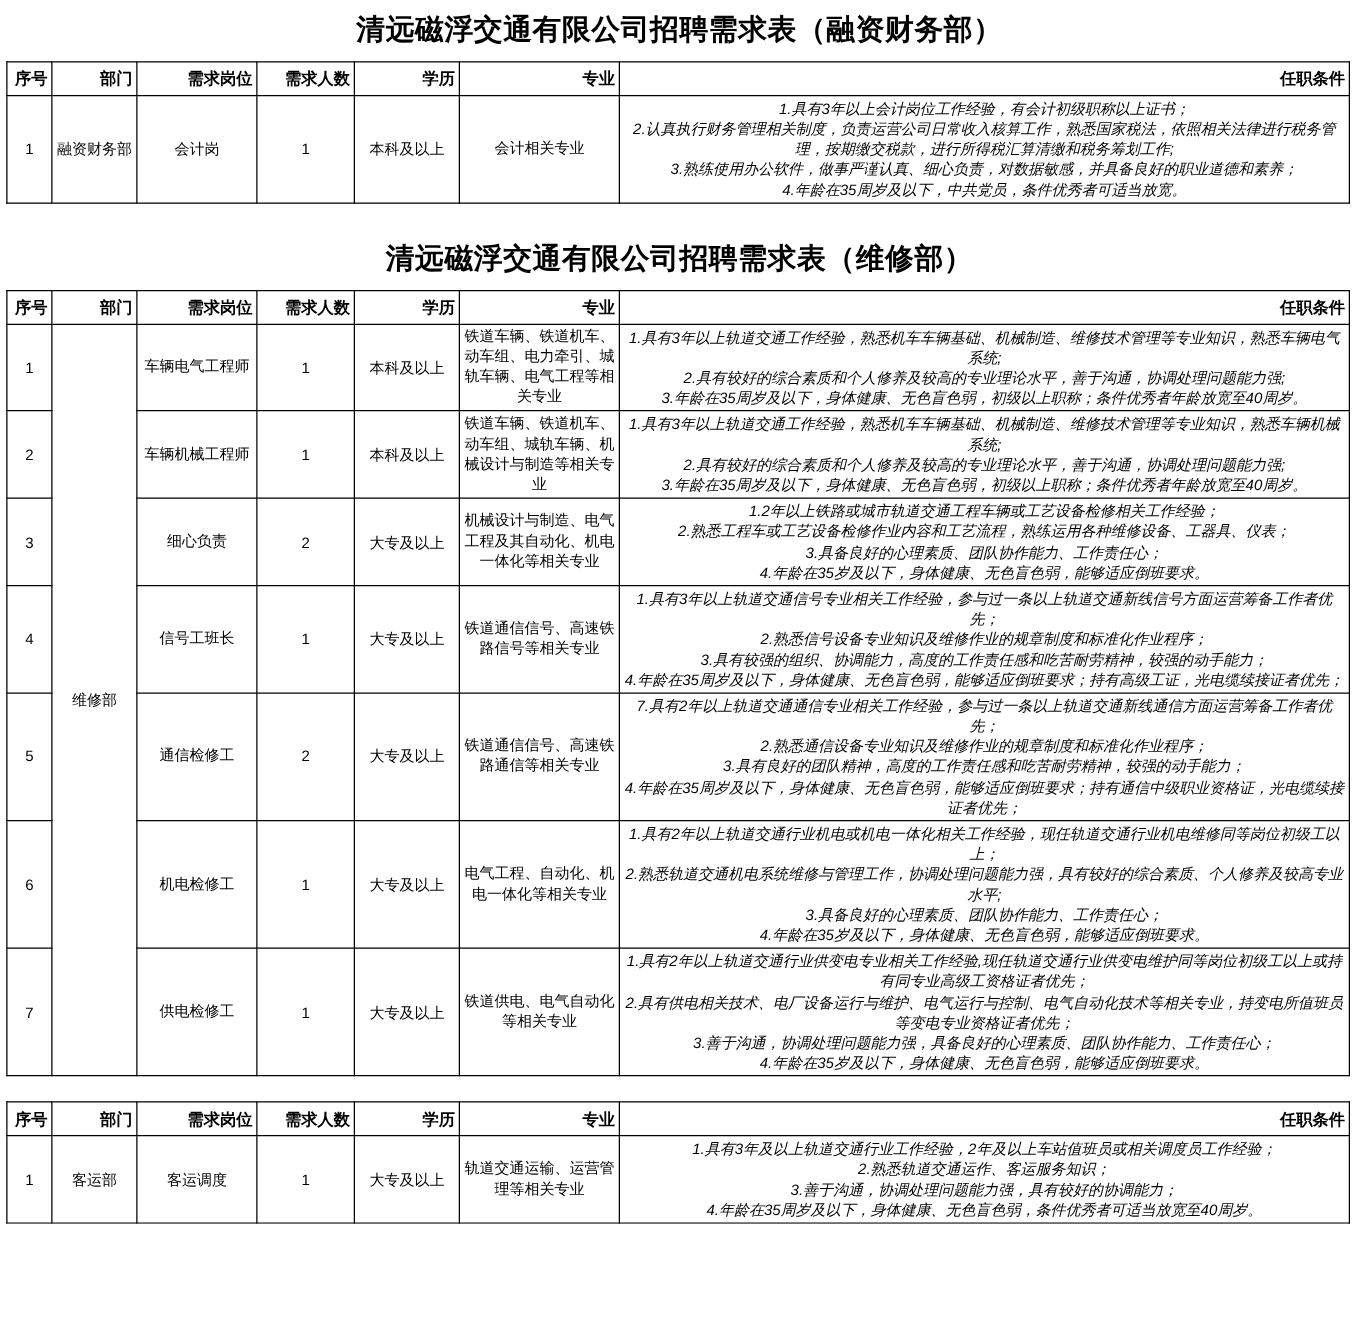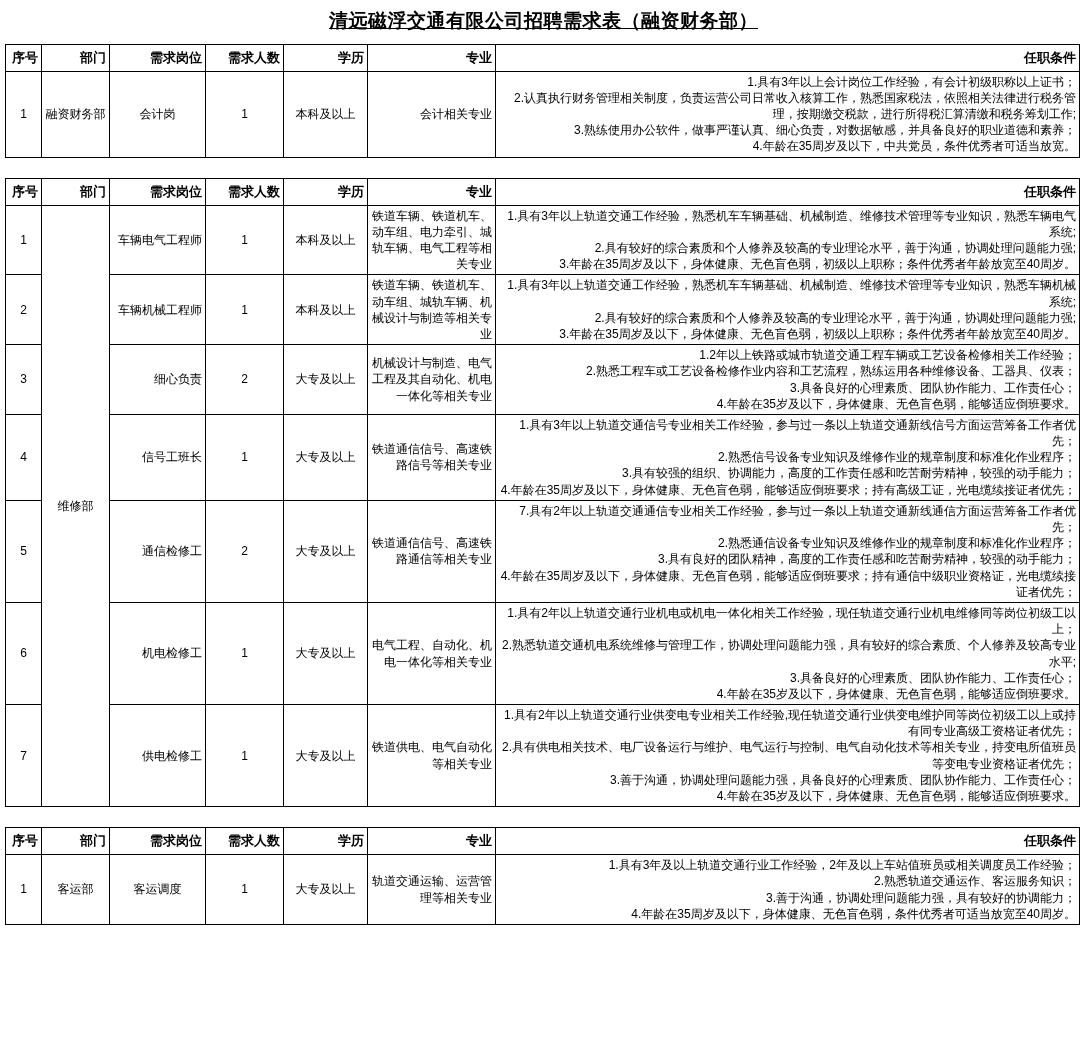--- a/index.html
+++ b/index.html
@@ -17,26 +17,25 @@
     width: 1085px;
     box-sizing: border-box;
     padding: 0;
   }
   .section {
     width: 1085px;
     box-sizing: border-box;
   }
   .section-title {
     text-align: center;
-    font-size: 19px;
+    font-size: 23px;
     font-weight: bold;
     letter-spacing: 0.5px;
     padding: 9px 0 10px 2px;
     line-height: 1.3;
-    text-decoration: underline;
   }
   table.sheet {
     border-collapse: collapse;
     table-layout: fixed;
     width: 1075px;
     margin: 0 5px;
   }
   table.sheet td, table.sheet th {
     border: 1px solid #000000;
     vertical-align: middle;
@@ -47,29 +46,31 @@
   table.sheet th {
     text-align: right;
     font-weight: bold;
     font-size: 13px;
     height: 22px;
   }
   td.c {
     text-align: center;
   }
   td.cond {
-    text-align: right;
+    text-align: center;
     padding: 3px 5px;
     font-size: 11.5px;
     line-height: 1.45;
+    font-style: italic;
   }
   td.wrapc {
-    text-align: right;
+    text-align: center;
     font-size: 11.5px;
     line-height: 1.45;
+    font-family: Liberation Mono, monospace;
   }
   .gap {
     height: 20px;
   }
   .cond-line {
     white-space: normal;
   }
   col.w-no { width: 36px; }
   col.w-dept { width: 68px; }
   col.w-post { width: 96px; }
@@ -121,20 +122,21 @@
             <div class="cond-line">4.年龄在35周岁及以下，中共党员，条件优秀者可适当放宽。</div>
           </td>
         </tr>
       </tbody>
     </table>
   </div>
 
   <div class="gap"></div>
 
   <div class="section">
+    <div class="section-title">清远磁浮交通有限公司招聘需求表（维修部）</div>
     <table class="sheet">
       <colgroup>
         <col class="w-no">
           <col class="w-dept">
           <col class="w-post">
           <col class="w-num">
         <col class="w-edu">
           <col class="w-major">
           <col class="w-cond">
       </colgroup>

